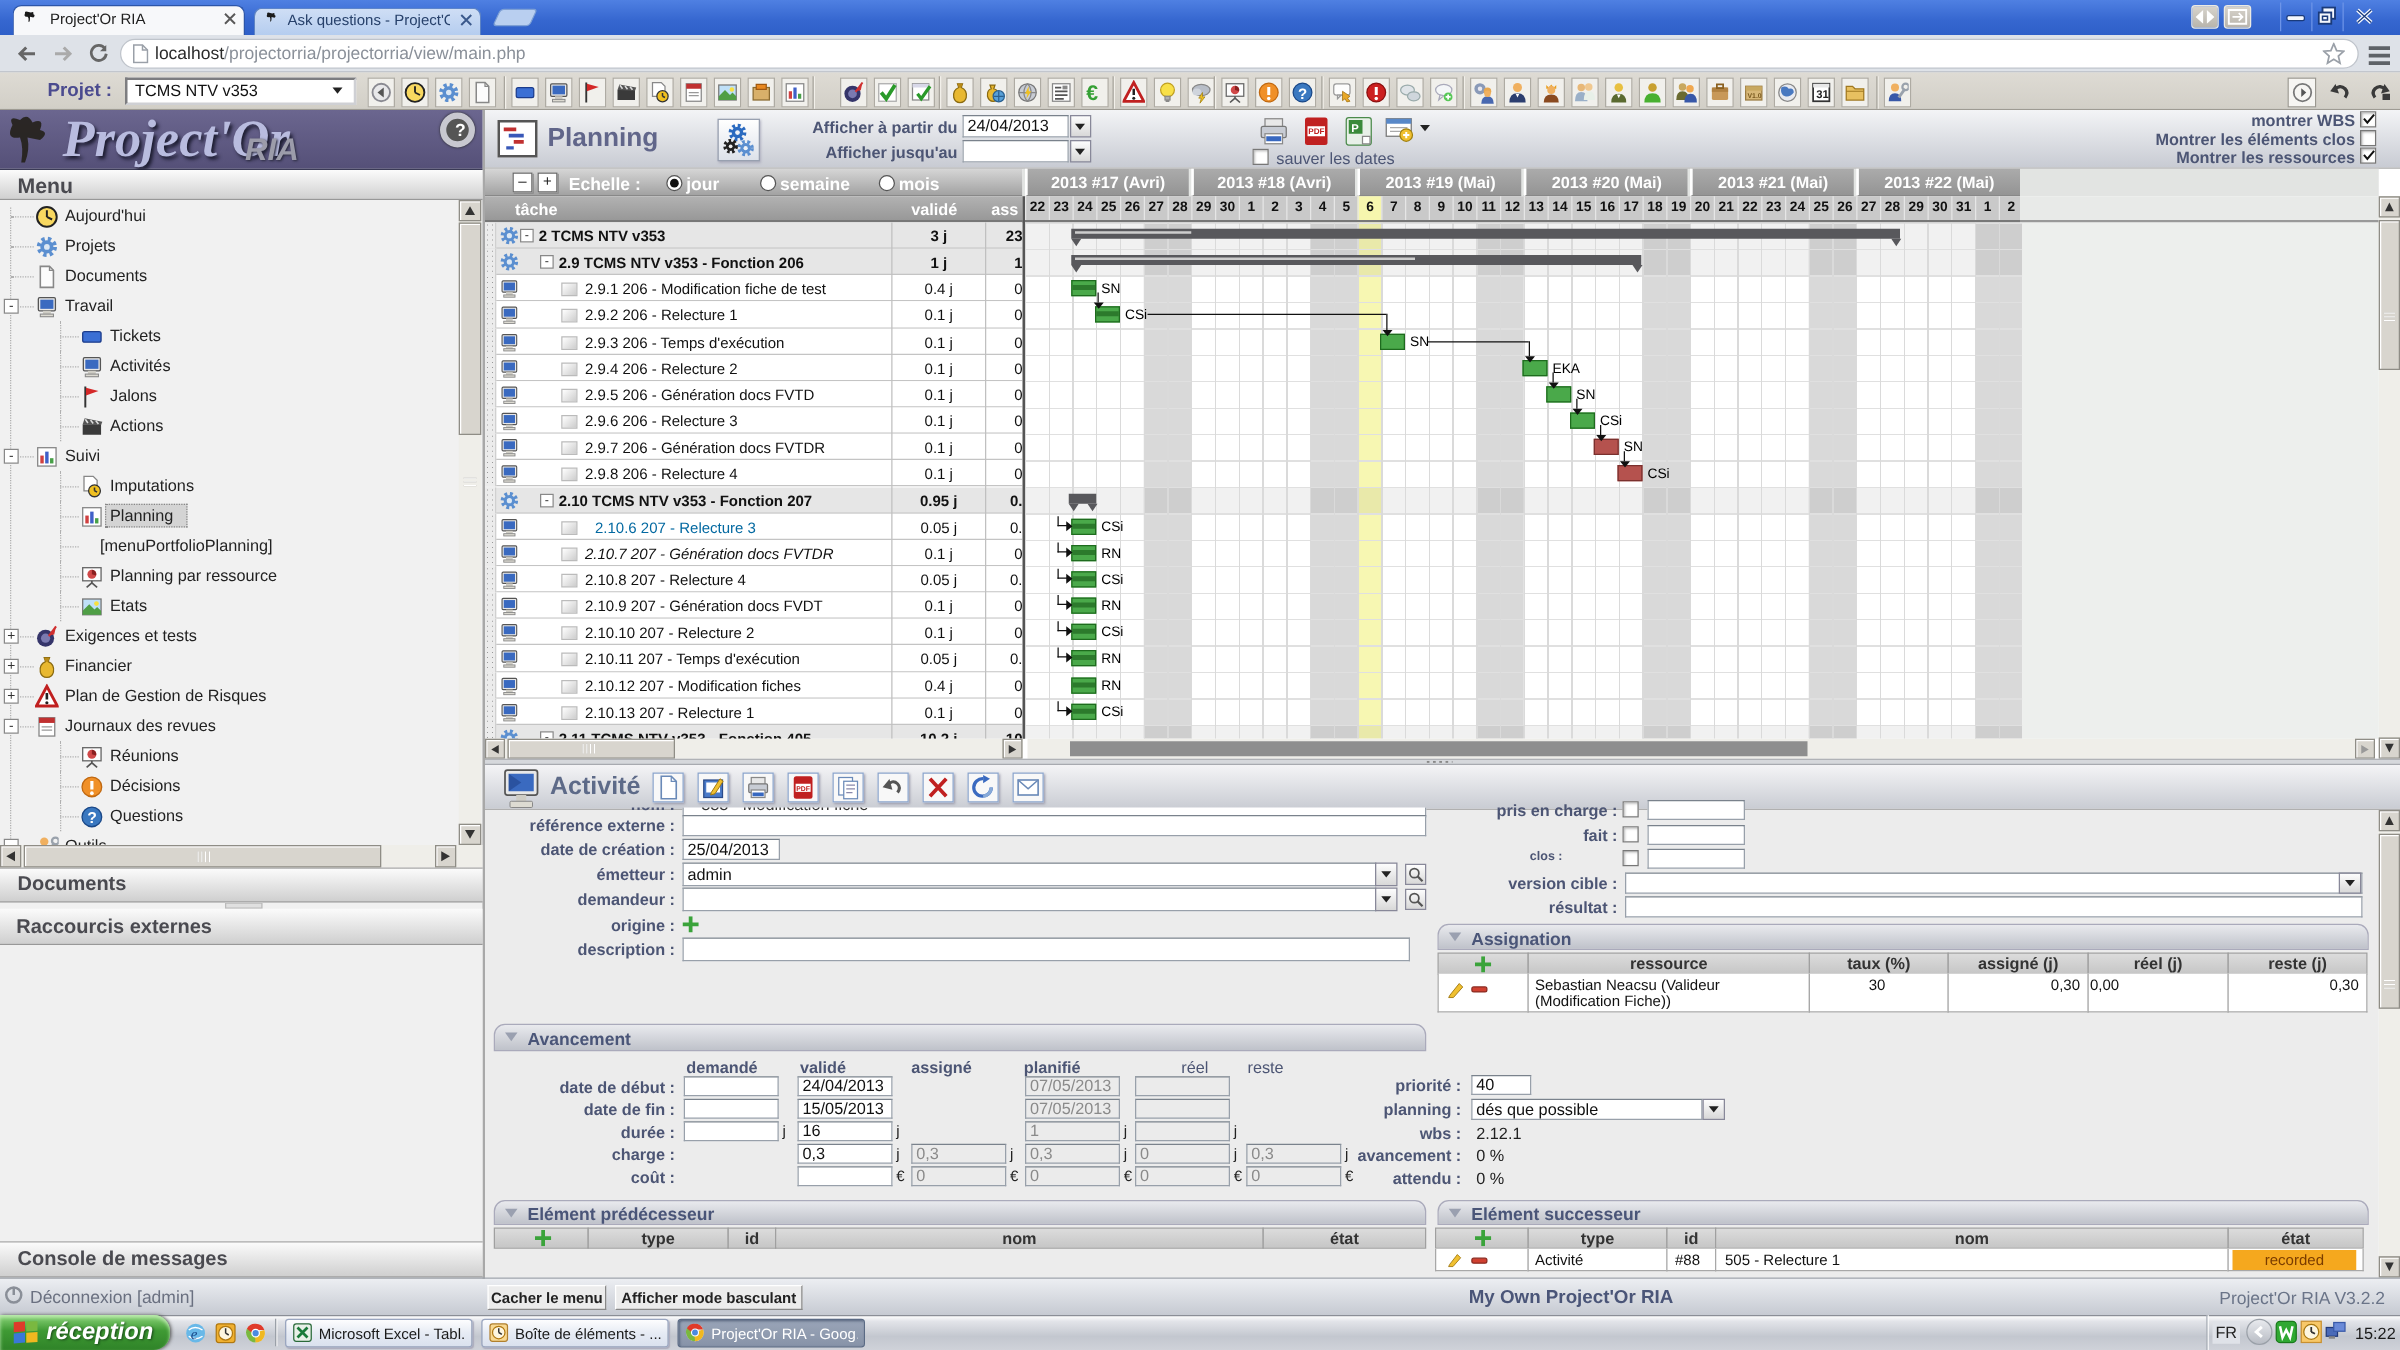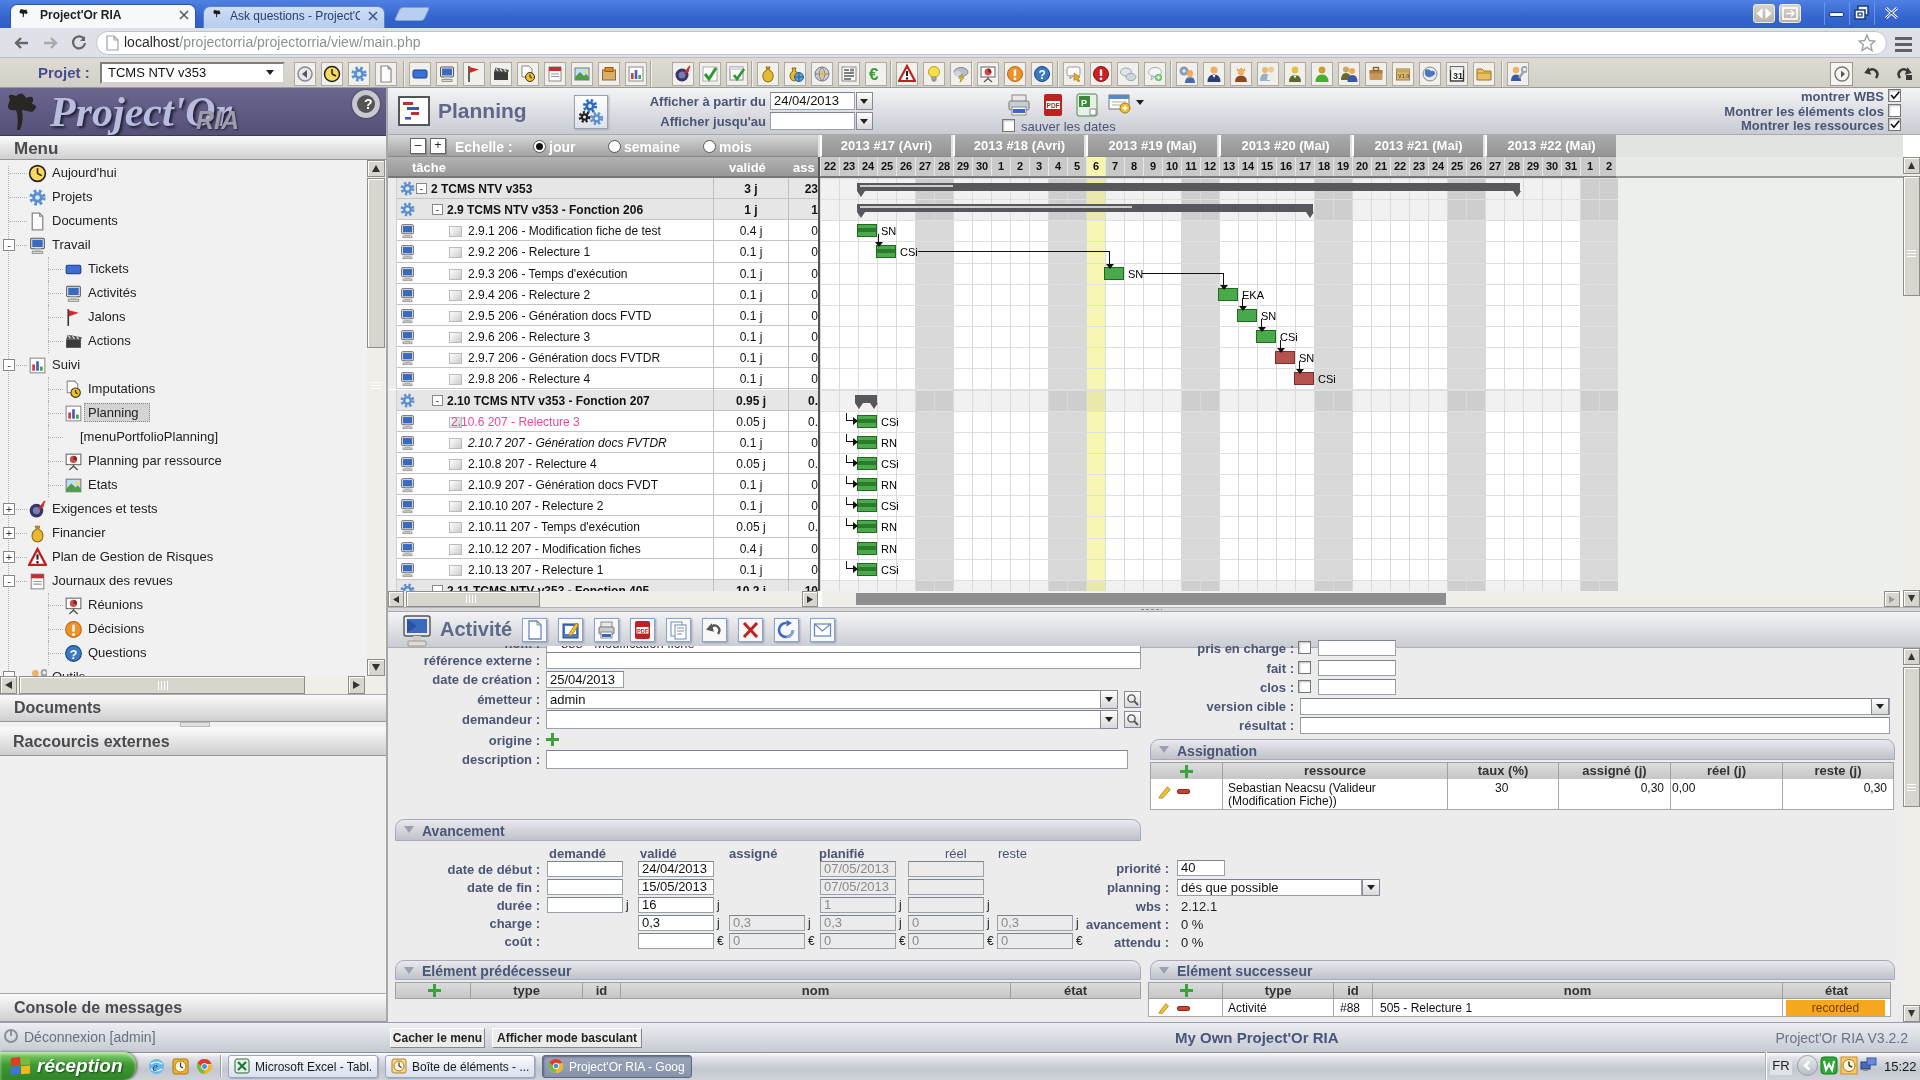--- a/index.html
+++ b/index.html
@@ -13,21 +13,21 @@
 .ico{position:absolute;}
 .scroll-track{position:absolute;background:#efeee9;}
 .scroll-btn{position:absolute;background:#d8d5ce;border:1px solid #8f8d86;box-shadow:inset 1px 1px 0 #fff;}
 .scroll-thumb{position:absolute;background:#d8d5ce;border:1px solid #8f8d86;box-shadow:inset 1px 1px 0 #fff;}
 </style></head><body>
 <div class="ab" style="left:0px;top:0px;width:1920px;height:28px;background:linear-gradient(#4f80e2,#3566cf 60%,#2e5fc8);"></div>
 <div class="ab" style="left:10px;top:4px;width:186px;height:24px;background:#f7f8fa;border-radius:7px 7px 0 0;border:1px solid #2c55a8;border-bottom:none;"></div>
 <svg class="ico" style="left:18px;top:8px" width="16" height="16" viewBox="0 0 24 24">
     <path d="M3 4 Q2 1 6 2 L10 3 Q14 1 13 5 Q16 6 13 9 L9 8 Q9 14 8 14 L7 14 Q8 9 6 8 Q1 9 3 4Z" fill="#1a1a1a"></path>
   </svg>
-<div class="ab" style="left:40px;top:8px;font-size:12px;color:#202020;font-weight:bold;white-space:nowrap;">Project'Or RIA</div>
+<div class="ab" style="left:40px;top:8px;font-size:12px;color:#202020;font-weight:normal;white-space:nowrap;">Project'Or RIA</div>
 <svg class="ico" style="left:178px;top:9px" width="12" height="12" viewBox="0 0 12 12">
     <path d="M2 2 L10 10 M10 2 L2 10" stroke="#5a5a5a" stroke-width="1.6"></path>
   </svg>
 <div class="ab" style="left:203px;top:6px;width:182px;height:22px;background:linear-gradient(#cfdef5,#b5cdef);border-radius:7px 7px 0 0;border:1px solid #5d83c4;border-bottom:none;"></div>
 <svg class="ico" style="left:212px;top:9px" width="14" height="14" viewBox="0 0 24 24">
     <path d="M3 4 Q2 1 6 2 L10 3 Q14 1 13 5 Q16 6 13 9 L9 8 Q9 14 8 14 L7 14 Q8 9 6 8 Q1 9 3 4Z" fill="#1a1a1a"></path>
   </svg>
 <div class="ab" style="left:230px;top:9px;font-size:12px;color:#27416b;font-weight:normal;white-space:nowrap;width:130px;overflow:hidden;">Ask questions - Project'Or RI</div>
 <svg class="ico" style="left:367px;top:10px" width="12" height="12" viewBox="0 0 12 12">
     <path d="M2 2 L10 10 M10 2 L2 10" stroke="#3c5a8c" stroke-width="1.6"></path>
@@ -845,21 +845,21 @@
 <div style="position:absolute;left:402px;top:215.5px;width:28px;text-align:right;font-size:12px;font-weight:bold;color:#111;overflow:hidden;">0.</div>
 <div style="position:absolute;left:0;top:232.6px;width:430px;height:21.15px;background:#fff;border-bottom:1px solid #c4c4c4;"></div>
 <div style="position:absolute;left:0;top:232.6px;width:9px;height:21.15px;background:#ececec;border-right:1px solid #d0d0d0;background-image:radial-gradient(#999 20%,transparent 25%);background-size:4px 4px;"></div>
 <svg style="position:absolute;left:11px;top:234.6px" width="17" height="18" viewBox="0 0 18 20">
       <rect x="2.5" y="3" width="13" height="10" rx="1" fill="#e8e8e8" stroke="#555"></rect>
       <rect x="4" y="4.5" width="10" height="7" fill="#3a6ac0"></rect>
       <rect x="6" y="13" width="6" height="2.5" fill="#cfcdc5"></rect>
       <rect x="4" y="15.5" width="10" height="2" fill="#dddbd2" stroke="#888" stroke-width="0.8"></rect>
     </svg>
 <div style="position:absolute;left:61px;top:238.6px;width:13px;height:11px;background:linear-gradient(135deg,#fff,#ccc);border:1px solid #bbb;"></div>
-<div style="position:absolute;left:63px;top:236.6px;font-size:12px;color:#ec4899;white-space:nowrap;">2.10.6 207 - Relecture 3</div>
+<div style="position:absolute;left:88px;top:236.6px;font-size:12px;color:#0369a1;white-space:nowrap;">2.10.6 207 - Relecture 3</div>
 <div style="position:absolute;left:326px;top:236.6px;width:74px;text-align:center;font-size:12px;font-weight:normal;color:#111;">0.05 j</div>
 <div style="position:absolute;left:402px;top:236.6px;width:28px;text-align:right;font-size:12px;font-weight:normal;color:#111;overflow:hidden;">0.</div>
 <div style="position:absolute;left:0;top:253.8px;width:430px;height:21.15px;background:#fff;border-bottom:1px solid #c4c4c4;"></div>
 <div style="position:absolute;left:0;top:253.8px;width:9px;height:21.15px;background:#ececec;border-right:1px solid #d0d0d0;background-image:radial-gradient(#999 20%,transparent 25%);background-size:4px 4px;"></div>
 <svg style="position:absolute;left:11px;top:255.8px" width="17" height="18" viewBox="0 0 18 20">
       <rect x="2.5" y="3" width="13" height="10" rx="1" fill="#e8e8e8" stroke="#555"></rect>
       <rect x="4" y="4.5" width="10" height="7" fill="#3a6ac0"></rect>
       <rect x="6" y="13" width="6" height="2.5" fill="#cfcdc5"></rect>
       <rect x="4" y="15.5" width="10" height="2" fill="#dddbd2" stroke="#888" stroke-width="0.8"></rect>
     </svg>
@@ -1187,21 +1187,21 @@
     <path d="M5 0 L8 0 L8 5 L13 5 L13 8 L8 8 L8 13 L5 13 L5 8 L0 8 L0 5 L5 5Z" fill="#3aa33a"></path>
   </svg>
 <div class="ab" style="left:120px;top:752px;width:420px;text-align:right;font-size:13px;color:#4c5574;font-weight:bold;white-space:nowrap;">description :</div>
 <div class="inp" style="left:546px;top:750px;width:582px;height:19px;font-size:13px;line-height:17px;"></div>
 <div class="ab" style="left:874px;top:641px;width:420px;text-align:right;font-size:13px;color:#4c5574;font-weight:bold;white-space:nowrap;">pris en charge :</div>
 <div class="ab" style="left:1298px;top:641px;width:13px;height:13px;background:#fff;border:1px solid #777;box-shadow:inset 1px 1px 2px #bbb;"></div>
 <div class="inp" style="left:1318px;top:640px;width:78px;height:16px;font-size:13px;line-height:14px;"></div>
 <div class="ab" style="left:874px;top:661px;width:420px;text-align:right;font-size:13px;color:#4c5574;font-weight:bold;white-space:nowrap;">fait :</div>
 <div class="ab" style="left:1298px;top:661px;width:13px;height:13px;background:#fff;border:1px solid #777;box-shadow:inset 1px 1px 2px #bbb;"></div>
 <div class="inp" style="left:1318px;top:660px;width:78px;height:16px;font-size:13px;line-height:14px;"></div>
-<div class="ab" style="left:874px;top:680px;width:420px;text-align:right;font-size:13px;color:#4c5574;font-weight:bold;white-space:nowrap;">clos :</div>
+<div class="ab" style="left:830px;top:680px;width:420px;text-align:right;font-size:10px;color:#4c5574;font-weight:bold;white-space:nowrap;">clos :</div>
 <div class="ab" style="left:1298px;top:680px;width:13px;height:13px;background:#fff;border:1px solid #777;box-shadow:inset 1px 1px 2px #bbb;"></div>
 <div class="inp" style="left:1318px;top:679px;width:78px;height:16px;font-size:13px;line-height:14px;"></div>
 <div class="ab" style="left:874px;top:699px;width:420px;text-align:right;font-size:13px;color:#4c5574;font-weight:bold;white-space:nowrap;">version cible :</div>
 <div class="inp" style="left:1300px;top:698px;width:590px;height:17px;font-size:13px;line-height:15px;"></div>
 <div class="ab" style="left:1871px;top:698px;width:18px;height:17px;background:linear-gradient(#fdfdfd,#d8d8d8);border:1px solid #889;"></div>
 <div class="ab" style="left:1876px;top:704px;width:0;height:0;border-left:4px solid transparent;border-right:4px solid transparent;border-top:5px solid #222;"></div>
 <div class="ab" style="left:874px;top:718px;width:420px;text-align:right;font-size:13px;color:#4c5574;font-weight:bold;white-space:nowrap;">résultat :</div>
 <div class="inp" style="left:1300px;top:717px;width:590px;height:17px;font-size:13px;line-height:15px;"></div>
 <div class="sechdr" style="left:1150px;top:739px;width:745px;height:21px;">
     <div class="tri"></div>

